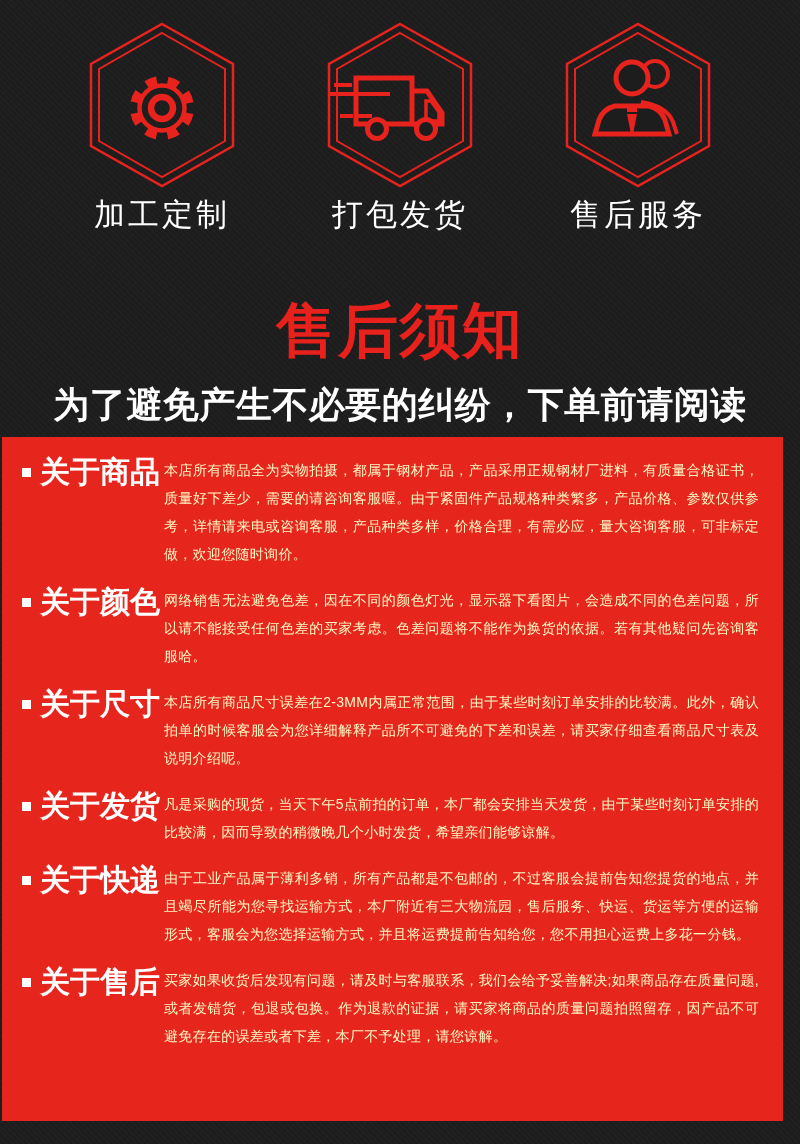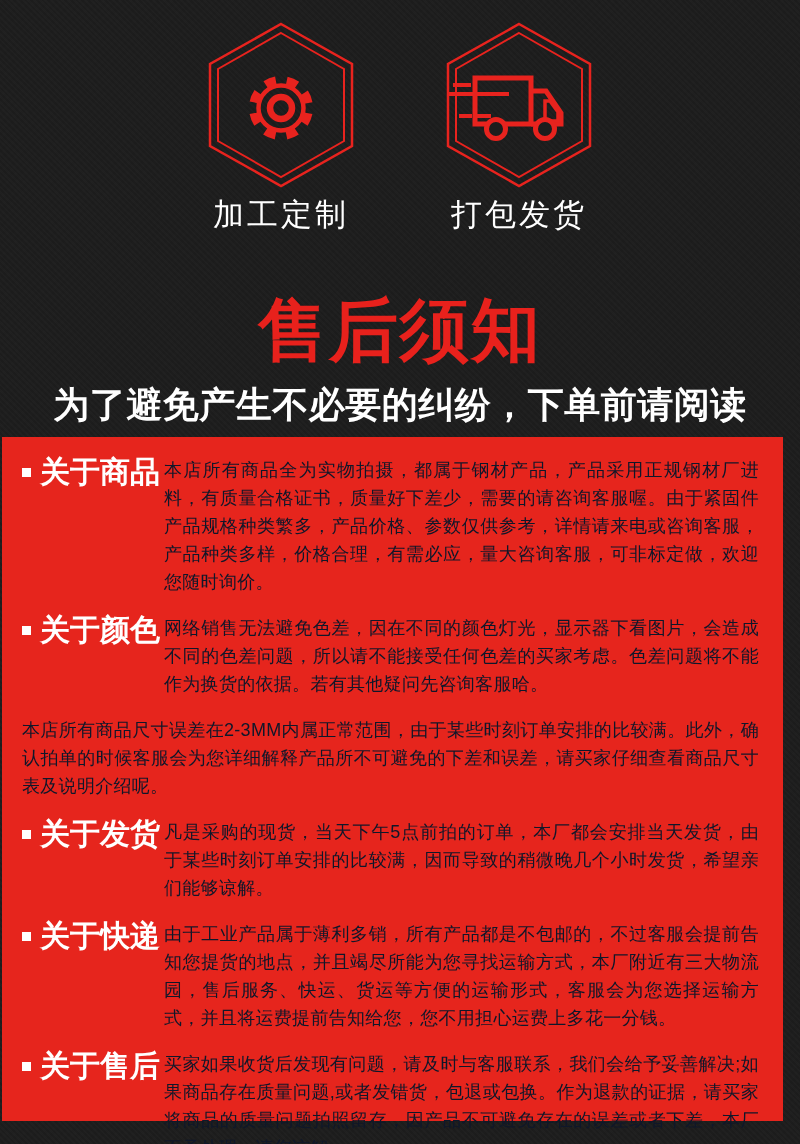--- a/index.html
+++ b/index.html
@@ -30,21 +30,21 @@
     color:#ffffff;
     font-size:31px;
     letter-spacing:3px;
     line-height:38px;
     white-space:nowrap;
   }
   .big-title{
     margin-top:56px;
     text-align:center;
     color:#e8211c;
-    font-size:69px;
+    font-size:60px;
     font-weight:bold;
     line-height:82px;
     letter-spacing:2px;
   }
   .subtitle{
     margin-top:13px;
     text-align:center;
     color:#ffffff;
     font-size:36px;
     font-weight:bold;
@@ -78,22 +78,22 @@
   .section-heading{
     margin:0;
     color:#ffffff;
     font-size:30px;
     font-weight:bold;
     line-height:32px;
     white-space:nowrap;
   }
   .section-text{
     margin:0;
-    color:#0f172a;
-    font-size:18px;
+    color:#fef9c3;
+    font-size:14px;
     line-height:28px;
     letter-spacing:0.3px;
     text-align:justify;
   }
   .red-line{stroke:#e8231e;fill:none;}
 </style>
 </head>
 <body>
 
 <div class="features">
@@ -121,20 +121,33 @@
       <line class="red-line" x1="9" y1="63" x2="27" y2="63" stroke-width="4"></line>
       <line class="red-line" x1="5" y1="72" x2="65" y2="72" stroke-width="4"></line>
       <line class="red-line" x1="15" y1="94" x2="28" y2="94" stroke-width="4"></line>
       <line class="red-line" x1="33" y1="94" x2="47" y2="94" stroke-width="4"></line>
       <circle cx="52" cy="107" r="9.5" fill="#1d1d1d" stroke="#e8231e" stroke-width="5"></circle>
       <circle cx="101" cy="107" r="9.5" fill="#1d1d1d" stroke="#e8231e" stroke-width="5"></circle>
     </svg>
     <div class="feature-label">打包发货</div>
   </div>
 
+  <div class="feature">
+    <svg width="150" height="166" viewBox="0 0 150 166">
+      <polygon class="red-line" points="75,2 146,42 146,124 75,164 4,124 4,42" stroke-width="2.5"></polygon>
+      <polygon class="red-line" points="75,11 138,47 138,119 75,155 12,119 12,47" stroke-width="2"></polygon>
+      <circle class="red-line" cx="92" cy="52" r="13" stroke-width="4"></circle>
+      <path class="red-line" d="M78,80 Q104,84 110,100 L114,112" stroke-width="4"></path>
+      <circle cx="69" cy="56" r="16" fill="#1d1d1d" stroke="#e8231e" stroke-width="5"></circle>
+      <path d="M32,112 L36,98 Q40,87 52,84 L86,84 Q98,87 102,98 L106,112 Z" fill="#1d1d1d" stroke="#e8231e" stroke-width="5"></path>
+      <rect x="64" y="84" width="10" height="6" fill="#e8231e"></rect>
+      <path d="M64,92 L74,92 L70,112 L68,112 Z" fill="#e8231e"></path>
+    </svg>
+    <div class="feature-label">售后服务</div>
+  </div>
 
 </div>
 
 <div class="big-title">售后须知</div>
 <div class="subtitle">为了避免产生不必要的纠纷，下单前请阅读</div>
 
 <div class="panel">
 
   <div class="section">
     <div class="section-head">
@@ -146,20 +159,24 @@
 
   <div class="section">
     <div class="section-head">
       <span class="bullet"></span>
       <h2 class="section-heading">关于颜色</h2>
     </div>
     <p class="section-text">网络销售无法避免色差，因在不同的颜色灯光，显示器下看图片，会造成不同的色差问题，所以请不能接受任何色差的买家考虑。色差问题将不能作为换货的依据。若有其他疑问先咨询客服哈。</p>
   </div>
 
   <div class="section">
+    <div class="section-head">
+      <span class="bullet"></span>
+      <h2 class="section-heading">关于尺寸</h2>
+    </div>
     <p class="section-text">本店所有商品尺寸误差在2-3MM内属正常范围，由于某些时刻订单安排的比较满。此外，确认拍单的时候客服会为您详细解释产品所不可避免的下差和误差，请买家仔细查看商品尺寸表及说明介绍呢。</p>
   </div>
 
   <div class="section">
     <div class="section-head">
       <span class="bullet"></span>
       <h2 class="section-heading">关于发货</h2>
     </div>
     <p class="section-text">凡是采购的现货，当天下午5点前拍的订单，本厂都会安排当天发货，由于某些时刻订单安排的比较满，因而导致的稍微晚几个小时发货，希望亲们能够谅解。</p>
   </div>

